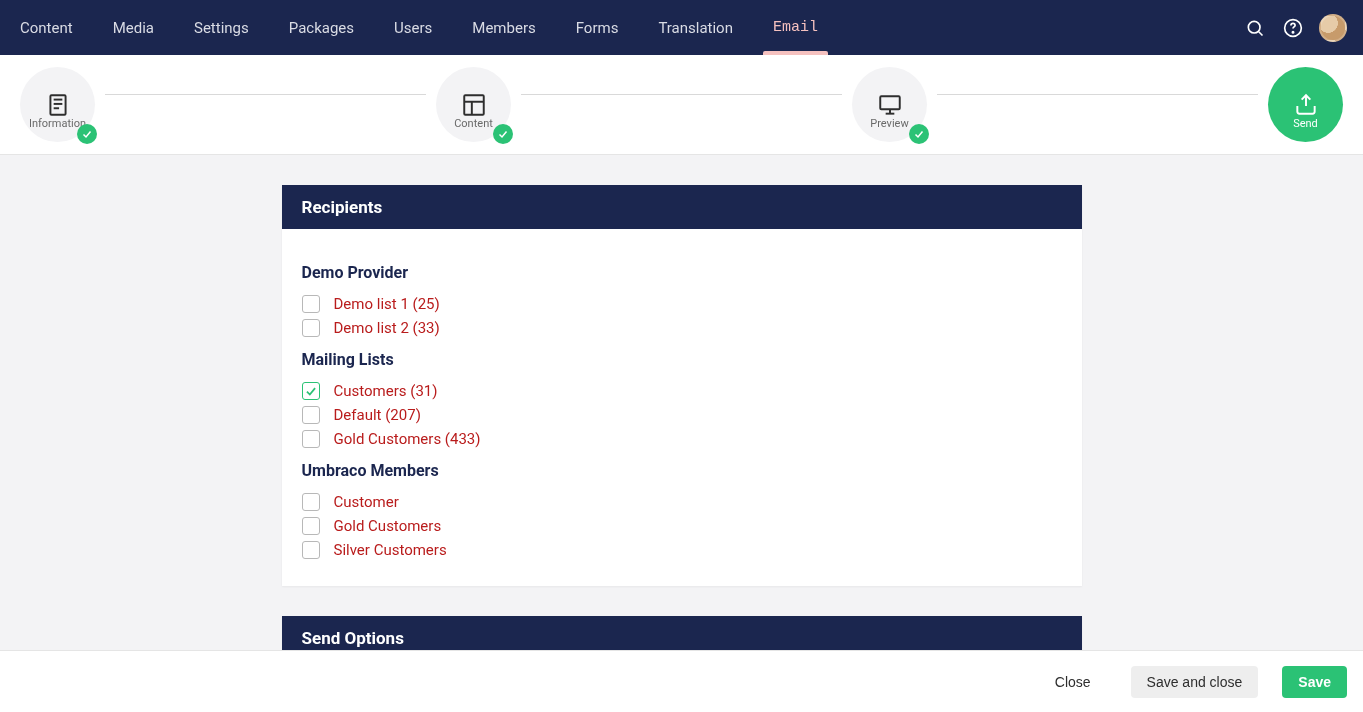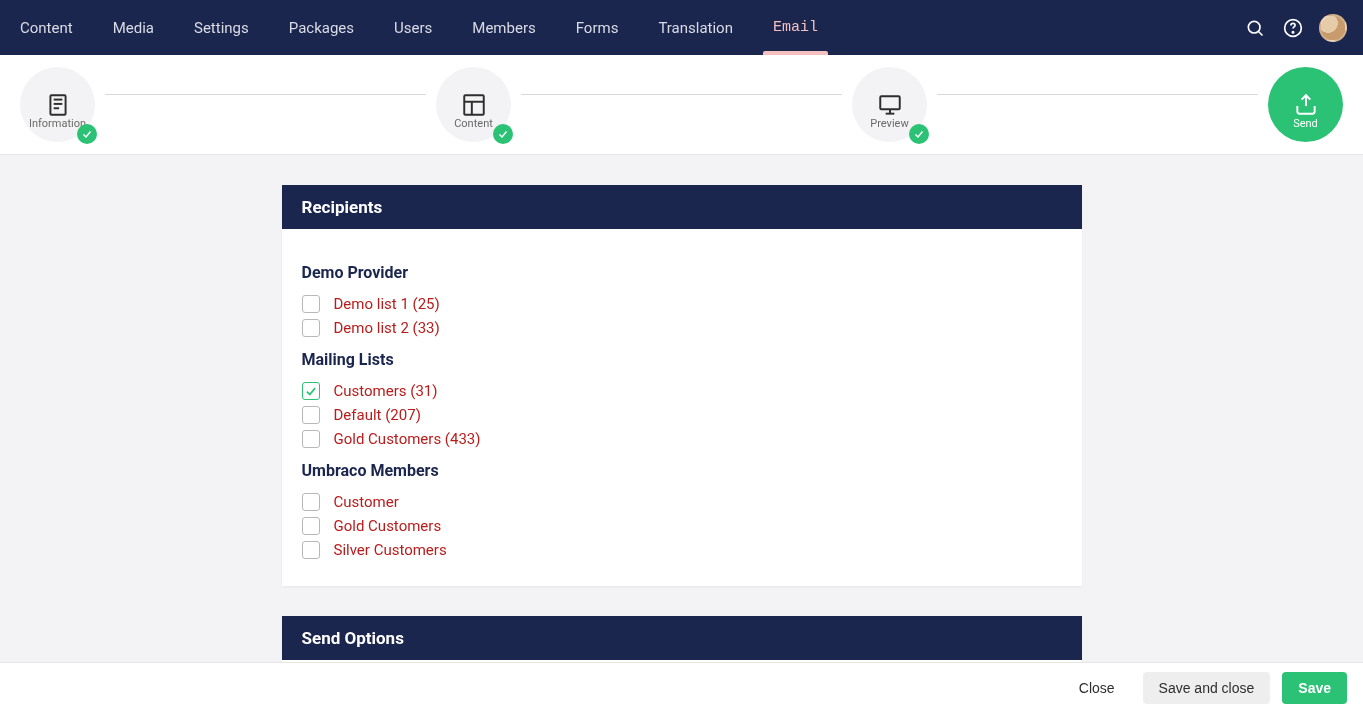--- a/index.html
+++ b/index.html
@@ -146,27 +146,27 @@
     flex-shrink: 0;
   }
   .chk.checked { border-color: #2bc275; }
   .chk.checked svg { display:block; }
   .chk svg { display:none; stroke:#2bc275; }
 
   
   .footer {
     position: absolute;
     left: 0; right: 0; bottom: 0;
-    height: 50px;
+    height: 62px;
     background: #fff;
     border-top: 1px solid #e5e5e5;
     display: flex;
     justify-content: flex-end;
     align-items: center;
-    gap: 12px;
+    gap: 24px;
     padding: 0 16px;
   }
   .btn {
     padding: 8px 16px;
     border-radius: 4px;
     font-size: 14px;
     cursor: pointer;
     border: none;
     background: transparent;
   }

